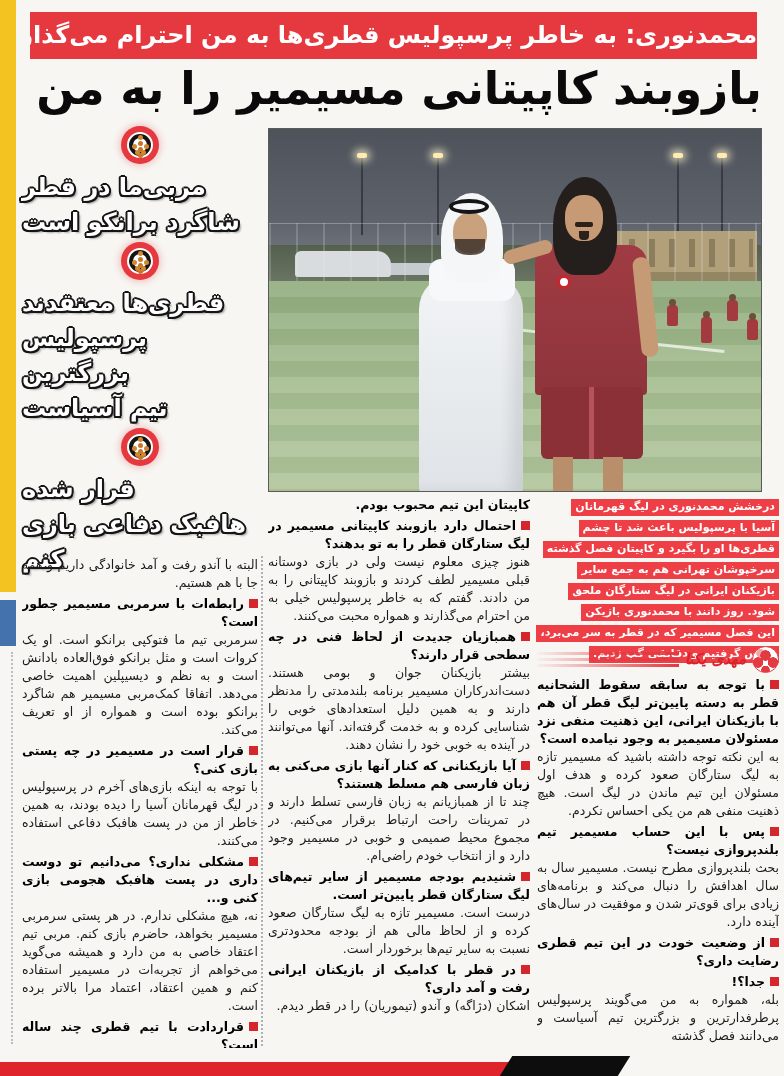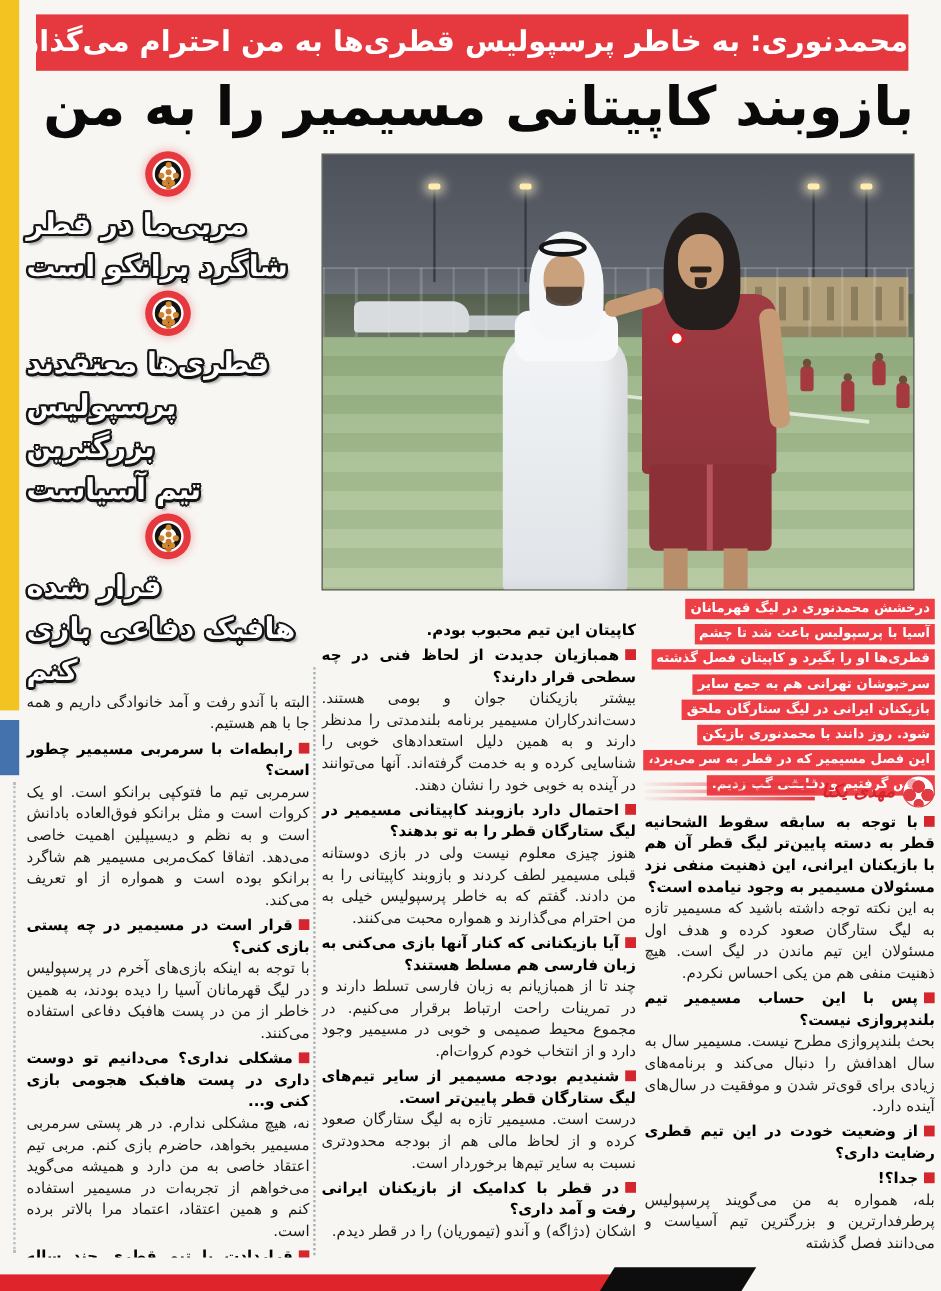--- a/index.html
+++ b/index.html
@@ -117,21 +117,21 @@
   .byname { color:#d9232b; font-weight:bold; font-size:15px; white-space:nowrap;font-style:italic; }
   .bylines { flex:1; display:flex; flex-direction:column; gap:3px; }
   .bylines div { height:3px; background:linear-gradient(to left, #e23840, rgba(226,56,64,.03)); }
 
   
   .col { position:absolute; font-size:12.5px; line-height:18px; color:#1c1c1c;
     text-align:justify; overflow:hidden; }
   #col-middle { left:268px; top:496px; width:262px; height:562px; }
   #col-left   { left:22px;  top:556px; width:236px; height:492px; }
   #col-right  { left:537px; top:676px; width:242px; height:400px; }
-  .opening { margin-bottom:3px;margin-top:20px; }
+  .opening { margin-bottom:3px; }
   .opening.bold { font-weight:bold; color:#000; }
   .qa-item { margin-bottom:3px; }
   .q { font-weight:bold; color:#000; }
   .sq { display:inline-block; width:9px; height:9px; background:#d5262e; margin-left:5px; }
   .sep-1 { position:absolute; left:261px; top:556px; height:490px; border-left:2px dotted #a9b2b8; }
 
   
   .bottom-red { position:absolute; left:0; top:1062px; width:558px; height:14px; background:#e0242c; }
   .bottom-black { position:absolute; left:506px; top:1056px; width:118px; height:20px;
     background:#0d0d0d; transform:skewX(-32deg); }
@@ -272,32 +272,32 @@
         <div class="a">بله، همواره به من می‌گویند پرسپولیس پرطرفدارترین و بزرگترین تیم آسیاست و می‌دانند فصل گذشته</div>
       </div>
     </div>
 </div>
 
 <div id="col-middle" class="col">
   <div class="opening bold">کاپیتان این تیم محبوب بودم.</div>
   <div>
 
       <div class="qa-item">
+        <div class="q"><span class="sq"></span><span>احتمال دارد بازوبند کاپیتانی مسیمیر در لیگ ستارگان قطر را به تو بدهند؟</span></div>
+        <div class="a">هنوز چیزی معلوم نیست ولی در بازی دوستانه قبلی مسیمیر لطف کردند و بازوبند کاپیتانی را به من دادند. گفتم که به خاطر پرسپولیس خیلی به من احترام می‌گذارند و همواره محبت می‌کنند.</div>
+      </div>
+
+      <div class="qa-item">
         <div class="q"><span class="sq"></span><span>همبازیان جدیدت از لحاظ فنی در چه سطحی قرار دارند؟</span></div>
         <div class="a">بیشتر بازیکنان جوان و بومی هستند. دست‌اندرکاران مسیمیر برنامه بلندمدتی را مدنظر دارند و به همین دلیل استعدادهای خوبی را شناسایی کرده و به خدمت گرفته‌اند. آنها می‌توانند در آینده به خوبی خود را نشان دهند.</div>
       </div>
 
       <div class="qa-item">
-        <div class="q"><span class="sq"></span><span>احتمال دارد بازوبند کاپیتانی مسیمیر در لیگ ستارگان قطر را به تو بدهند؟</span></div>
-        <div class="a">هنوز چیزی معلوم نیست ولی در بازی دوستانه قبلی مسیمیر لطف کردند و بازوبند کاپیتانی را به من دادند. گفتم که به خاطر پرسپولیس خیلی به من احترام می‌گذارند و همواره محبت می‌کنند.</div>
-      </div>
-
-      <div class="qa-item">
         <div class="q"><span class="sq"></span><span>آیا بازیکنانی که کنار آنها بازی می‌کنی به زبان فارسی هم مسلط هستند؟</span></div>
-        <div class="a">چند تا از همبازیانم به زبان فارسی تسلط دارند و در تمرینات راحت ارتباط برقرار می‌کنیم. در مجموع محیط صمیمی و خوبی در مسیمیر وجود دارد و از انتخاب خودم کروات‌ام.</div>
+        <div class="a">چند تا از همبازیانم به زبان فارسی تسلط دارند و در تمرینات راحت ارتباط برقرار می‌کنیم. در مجموع محیط صمیمی و خوبی در مسیمیر وجود دارد و از انتخاب خودم راضی‌ام.</div>
       </div>
 
       <div class="qa-item">
         <div class="q"><span class="sq"></span><span>شنیدیم بودجه مسیمیر از سایر تیم‌های لیگ ستارگان قطر پایین‌تر است.</span></div>
         <div class="a">درست است. مسیمیر تازه به لیگ ستارگان صعود کرده و از لحاظ مالی هم از بودجه محدودتری نسبت به سایر تیم‌ها برخوردار است.</div>
       </div>
 
       <div class="qa-item">
         <div class="q"><span class="sq"></span><span>در قطر با کدامیک از بازیکنان ایرانی رفت و آمد داری؟</span></div>
         <div class="a">اشکان (دژاگه) و آندو (تیموریان) را در قطر دیدم.</div>

